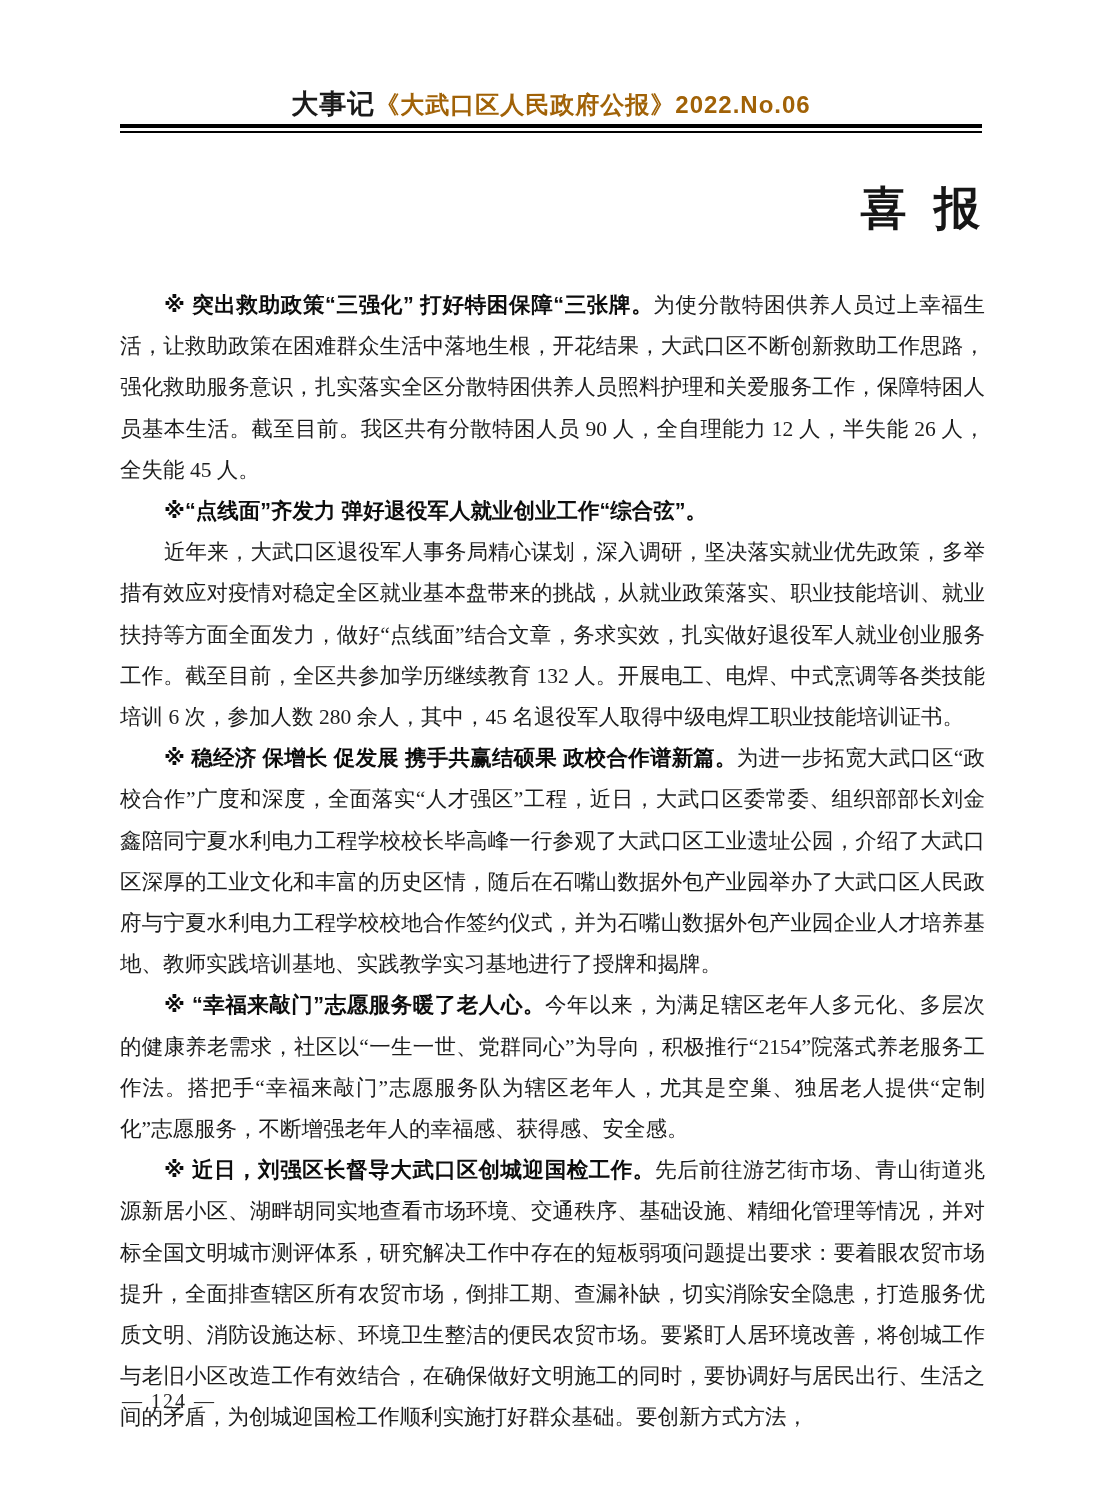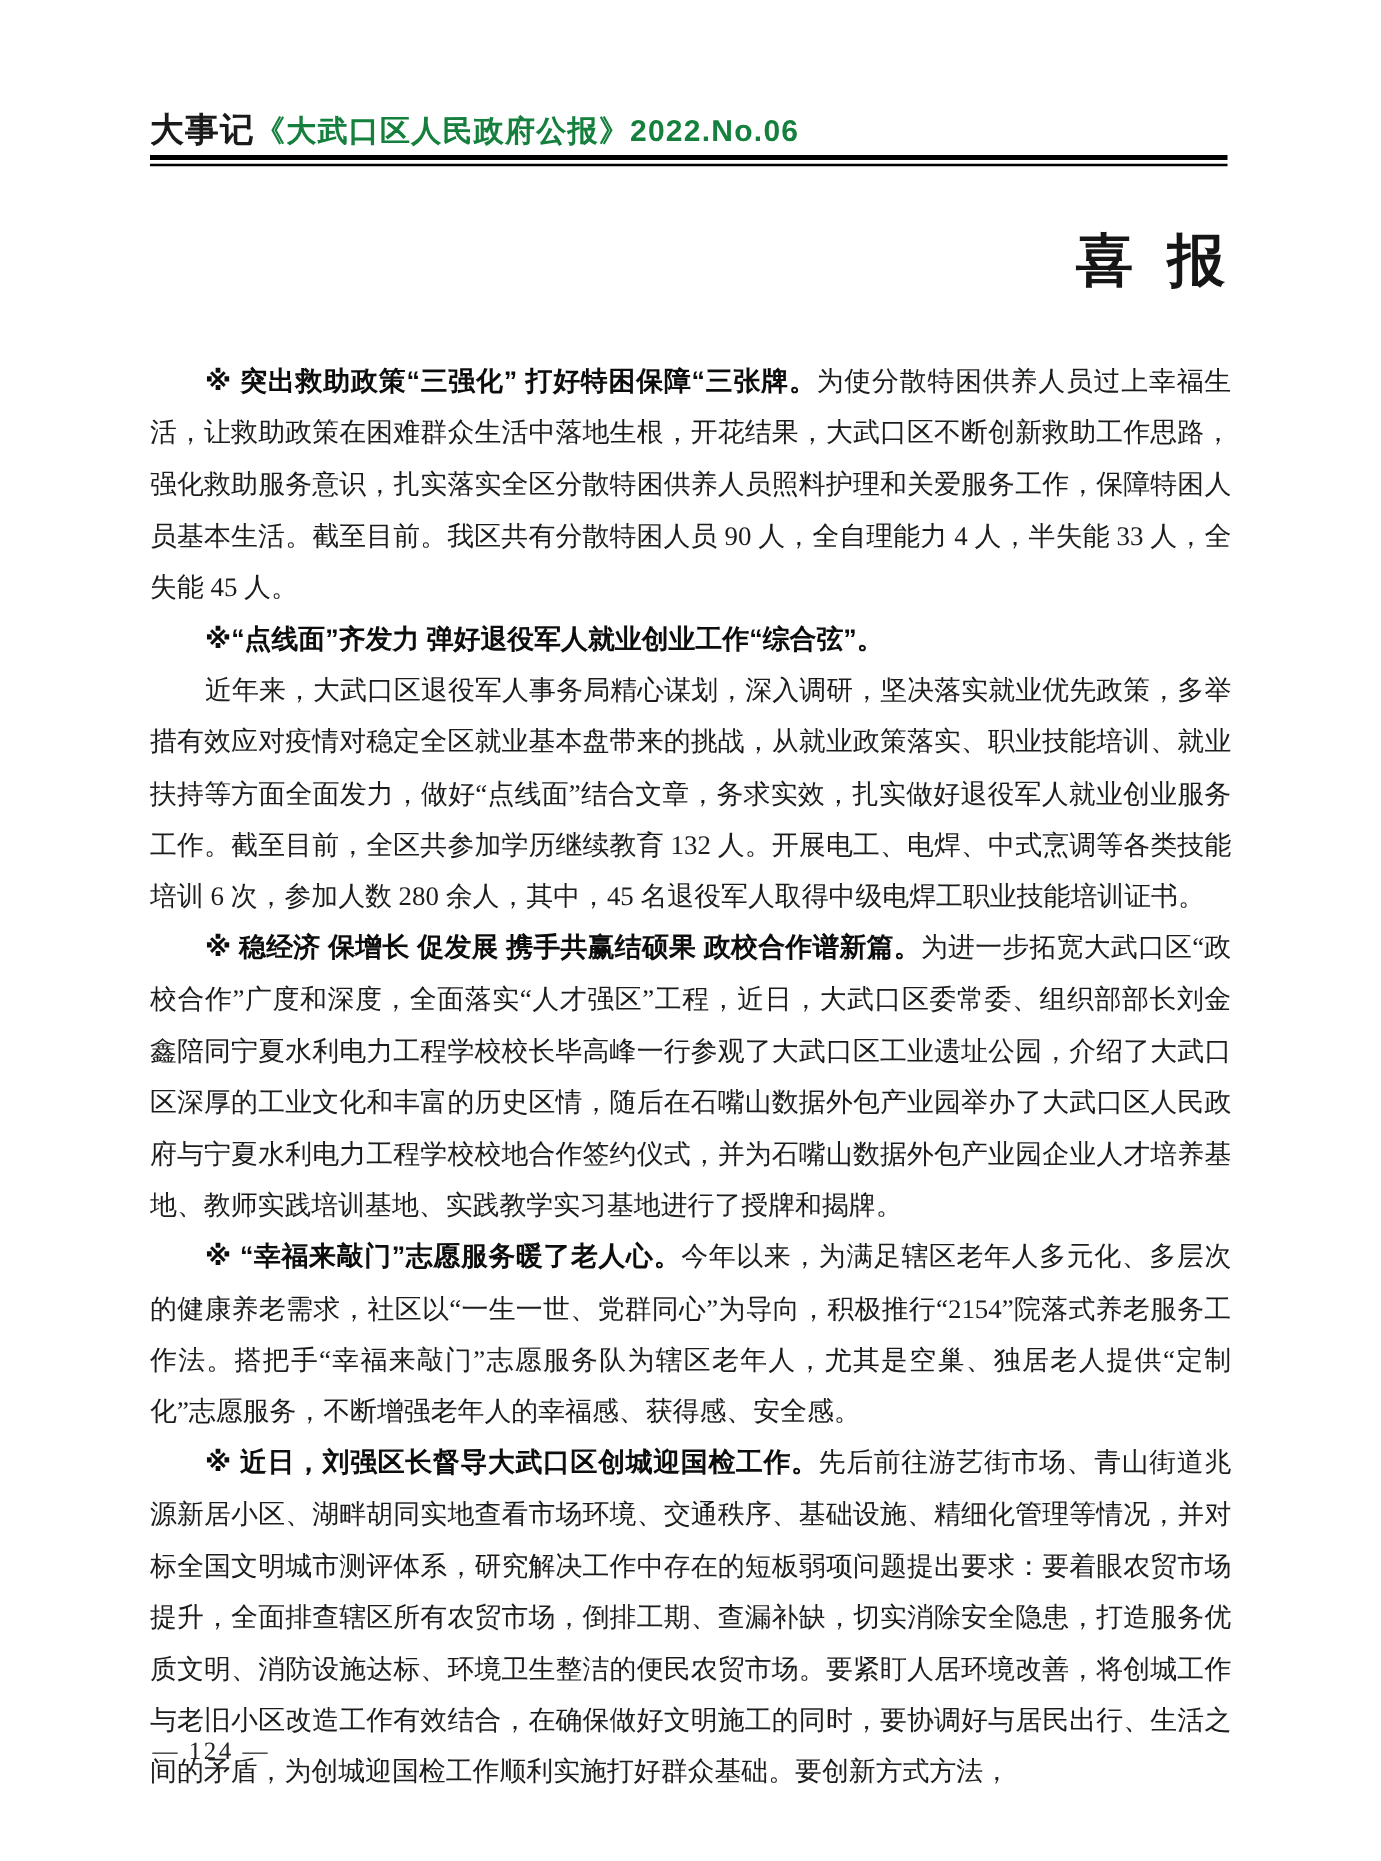--- a/index.html
+++ b/index.html
@@ -15,36 +15,36 @@
     overflow: hidden;
     font-family: "Liberation Serif", "DejaVu Serif", serif;
     color: #111111;
   }
   .header-row {
     position: absolute;
     left: 120px;
     width: 862px;
     top: 86px;
     display: flex;
-    justify-content: flex-start;
+    justify-content: center;
     align-items: baseline;
   }
   .header-section {
     font-family: "Liberation Sans", "DejaVu Sans", sans-serif;
     font-size: 27px;
     font-weight: 600;
     letter-spacing: 1px;
     color: #1a1a1a;
   }
   .header-publication {
     font-family: "Liberation Sans", "DejaVu Sans", sans-serif;
     font-size: 24px;
     font-weight: 700;
     letter-spacing: 1px;
-    color: #15803d;
+    color: #a16207;
   }
   .header-rule {
     position: absolute;
     left: 120px;
     width: 862px;
     top: 124px;
     height: 3px;
     border-top: 4px solid #000000;
     border-bottom: 2px solid #000000;
   }
@@ -98,21 +98,21 @@
   <div class="header-row">
     <span class="header-section">大事记</span>
     <span class="header-publication">《大武口区人民政府公报》2022.No.06</span>
   </div>
 
   <div class="header-rule"></div>
 
   <div class="doc-title">喜 报</div>
 
   <div class="body-text">
-    <p><span class="para-lead">※ 突出救助政策“三强化” 打好特困保障“三张牌。</span><span>为使分散特困供养人员过上幸福生活，让救助政策在困难群众生活中落地生根，开花结果，大武口区不断创新救助工作思路，强化救助服务意识，扎实落实全区分散特困供养人员照料护理和关爱服务工作，保障特困人员基本生活。截至目前。我区共有分散特困人员 90 人，全自理能力 4 人，半失能 33 人，全失能 45 人。</span></p>
+    <p><span class="para-lead">※ 突出救助政策“三强化” 打好特困保障“三张牌。</span><span>为使分散特困供养人员过上幸福生活，让救助政策在困难群众生活中落地生根，开花结果，大武口区不断创新救助工作思路，强化救助服务意识，扎实落实全区分散特困供养人员照料护理和关爱服务工作，保障特困人员基本生活。截至目前。我区共有分散特困人员 90 人，全自理能力 12 人，半失能 26 人，全失能 45 人。</span></p>
     <p><span class="para-lead">※“点线面”齐发力 弹好退役军人就业创业工作“综合弦”。</span><span></span></p>
     <p><span class="para-lead"></span><span>近年来，大武口区退役军人事务局精心谋划，深入调研，坚决落实就业优先政策，多举措有效应对疫情对稳定全区就业基本盘带来的挑战，从就业政策落实、职业技能培训、就业扶持等方面全面发力，做好“点线面”结合文章，务求实效，扎实做好退役军人就业创业服务工作。截至目前，全区共参加学历继续教育 132 人。开展电工、电焊、中式烹调等各类技能培训 6 次，参加人数 280 余人，其中，45 名退役军人取得中级电焊工职业技能培训证书。</span></p>
     <p><span class="para-lead">※ 稳经济 保增长 促发展 携手共赢结硕果 政校合作谱新篇。</span><span>为进一步拓宽大武口区“政校合作”广度和深度，全面落实“人才强区”工程，近日，大武口区委常委、组织部部长刘金鑫陪同宁夏水利电力工程学校校长毕高峰一行参观了大武口区工业遗址公园，介绍了大武口区深厚的工业文化和丰富的历史区情，随后在石嘴山数据外包产业园举办了大武口区人民政府与宁夏水利电力工程学校校地合作签约仪式，并为石嘴山数据外包产业园企业人才培养基地、教师实践培训基地、实践教学实习基地进行了授牌和揭牌。</span></p>
     <p><span class="para-lead">※ “幸福来敲门”志愿服务暖了老人心。</span><span>今年以来，为满足辖区老年人多元化、多层次的健康养老需求，社区以“一生一世、党群同心”为导向，积极推行“2154”院落式养老服务工作法。搭把手“幸福来敲门”志愿服务队为辖区老年人，尤其是空巢、独居老人提供“定制化”志愿服务，不断增强老年人的幸福感、获得感、安全感。</span></p>
     <p><span class="para-lead">※ 近日，刘强区长督导大武口区创城迎国检工作。</span><span>先后前往游艺街市场、青山街道兆源新居小区、湖畔胡同实地查看市场环境、交通秩序、基础设施、精细化管理等情况，并对标全国文明城市测评体系，研究解决工作中存在的短板弱项问题提出要求：要着眼农贸市场提升，全面排查辖区所有农贸市场，倒排工期、查漏补缺，切实消除安全隐患，打造服务优质文明、消防设施达标、环境卫生整洁的便民农贸市场。要紧盯人居环境改善，将创城工作与老旧小区改造工作有效结合，在确保做好文明施工的同时，要协调好与居民出行、生活之间的矛盾，为创城迎国检工作顺利实施打好群众基础。要创新方式方法，</span></p>
   </div>
 
   <div class="footer">— 124 —</div>
 
 </div>

